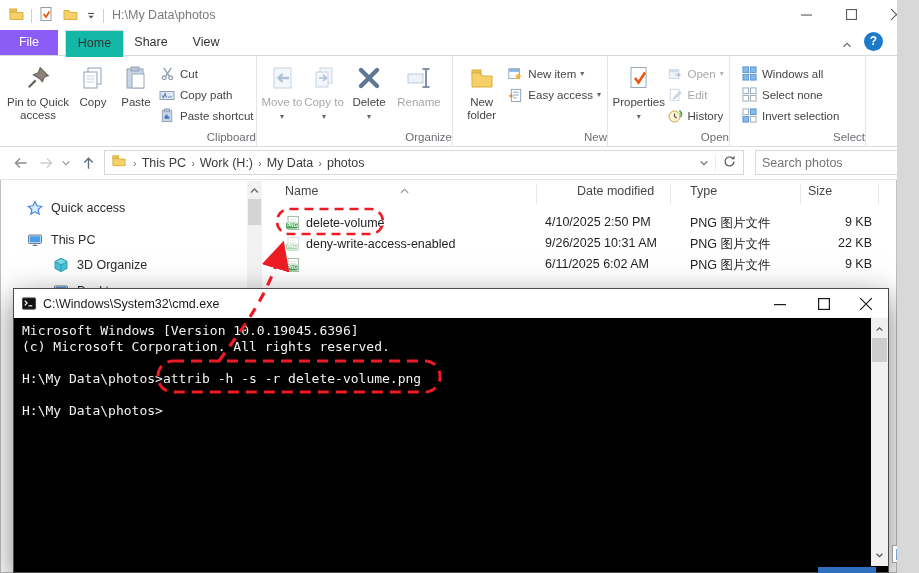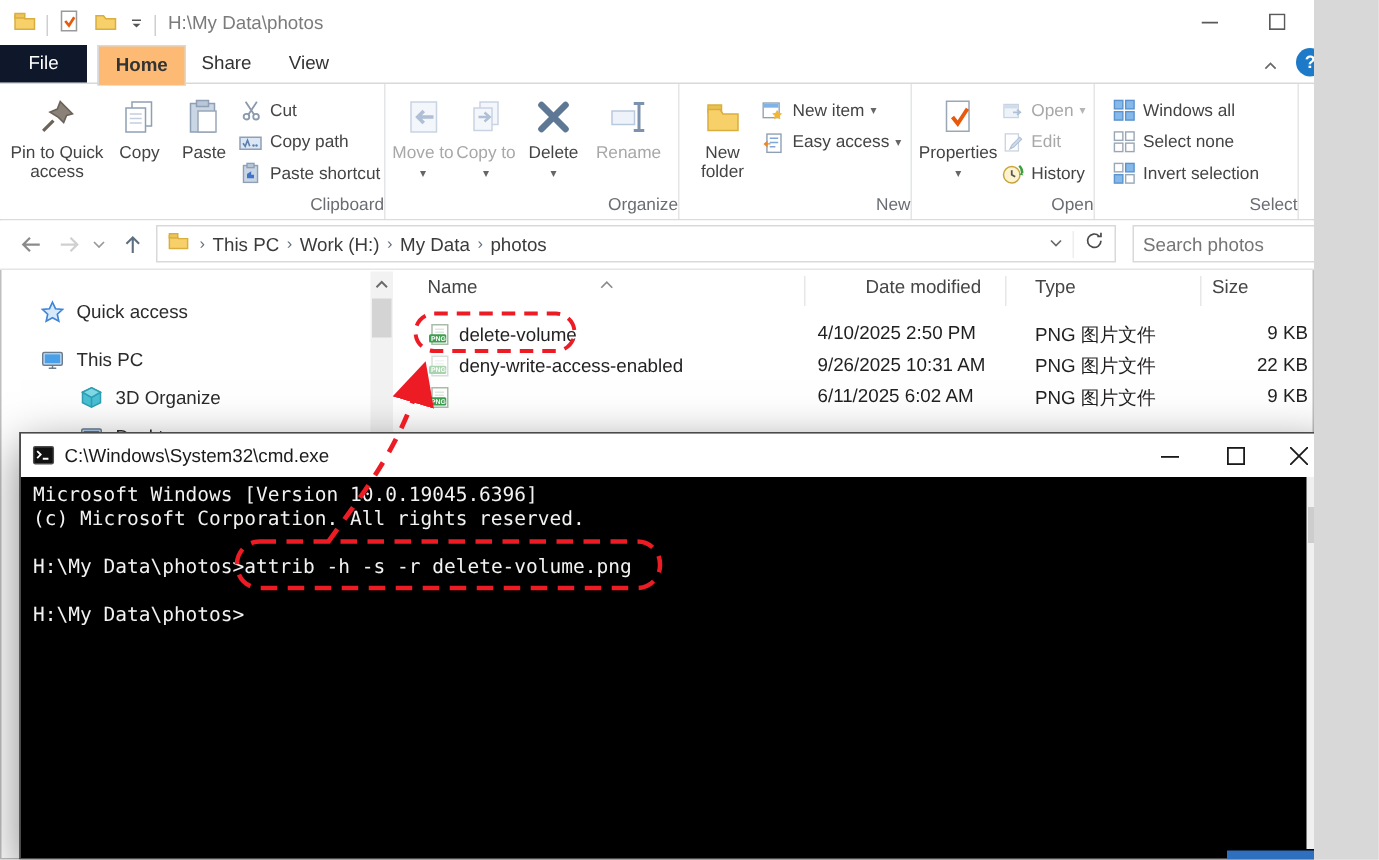--- a/index.html
+++ b/index.html
@@ -1,29 +1,29 @@
 <!DOCTYPE html>
 <html><head>
 <meta charset="utf-8">
 <style>
   html,body{margin:0;padding:0;background:#d8d8d8;}
   #stage{position:relative;width:876px;height:573px;background:#fff;overflow:hidden;
-         font-family:"Liberation Sans",sans-serif;color:#333;box-shadow:inset 0 0 0 1px #bfbfbf;}
+         font-family:"Liberation Sans",sans-serif;color:#333;box-shadow:inset 0 0 0 1px #bfbfbf;padding-left:21px;}
   .abs{position:absolute;}
   
   .titlebar{position:absolute;left:0;top:0;width:919px;height:30px;background:#fff;}
   .qat{position:absolute;top:6px;display:flex;align-items:center;}
   .qsep{width:1px;height:14px;background:#cfcfcf;margin:0 6px;}
   .wintitle{position:absolute;left:112px;top:8px;font-size:12.5px;color:#7b7b7b;}
   .winctl{position:absolute;top:0;width:34px;height:29px;display:flex;align-items:center;justify-content:center;}
   
   .tabsrow{position:absolute;left:0;top:30px;width:919px;height:25px;background:#fff;border-bottom:1px solid #d8d9da;}
   .tab{position:absolute;top:0;height:25px;line-height:25px;text-align:center;font-size:12.5px;color:#333;}
-  .tab-file{background:#0f172a;color:#fff;text-align:center;}
-  .tab-active{background:#fdba74;border:1px solid #d8d9da;border-bottom:none;height:26px;z-index:2;font-weight:bold;}
+  .tab-file{background:#8b5cf6;color:#fff;text-align:center;}
+  .tab-active{background:#14b8a6;border:1px solid #d8d9da;border-bottom:none;height:26px;z-index:2;}
   
   .ribbon{position:absolute;left:0;top:56px;width:919px;height:90px;background:#fff;border-bottom:1px solid #dadbdc;display:flex;}
   .rgroup{position:relative;height:100%;border-right:1px solid #e4e5e6;display:flex;align-items:flex-start;padding:3px 2px 0 4px;box-sizing:border-box;}
   .glabel{position:absolute;left:0;right:0;bottom:3px;text-align:right;font-size:11.5px;color:#6a6e73;}
   .bigbtn{display:flex;flex-direction:column;align-items:center;padding-top:2px;cursor:default;}
   .bic{height:34px;display:flex;align-items:center;justify-content:center;}
   .blb{font-size:11.5px;line-height:12.5px;text-align:center;color:#444;margin-top:1px;}
   .smcol{display:flex;flex-direction:column;padding-top:4px;}
   .smb{display:flex;align-items:center;height:21px;}
   .sic{width:18px;height:16px;display:flex;align-items:center;justify-content:center;margin-right:4px;}

